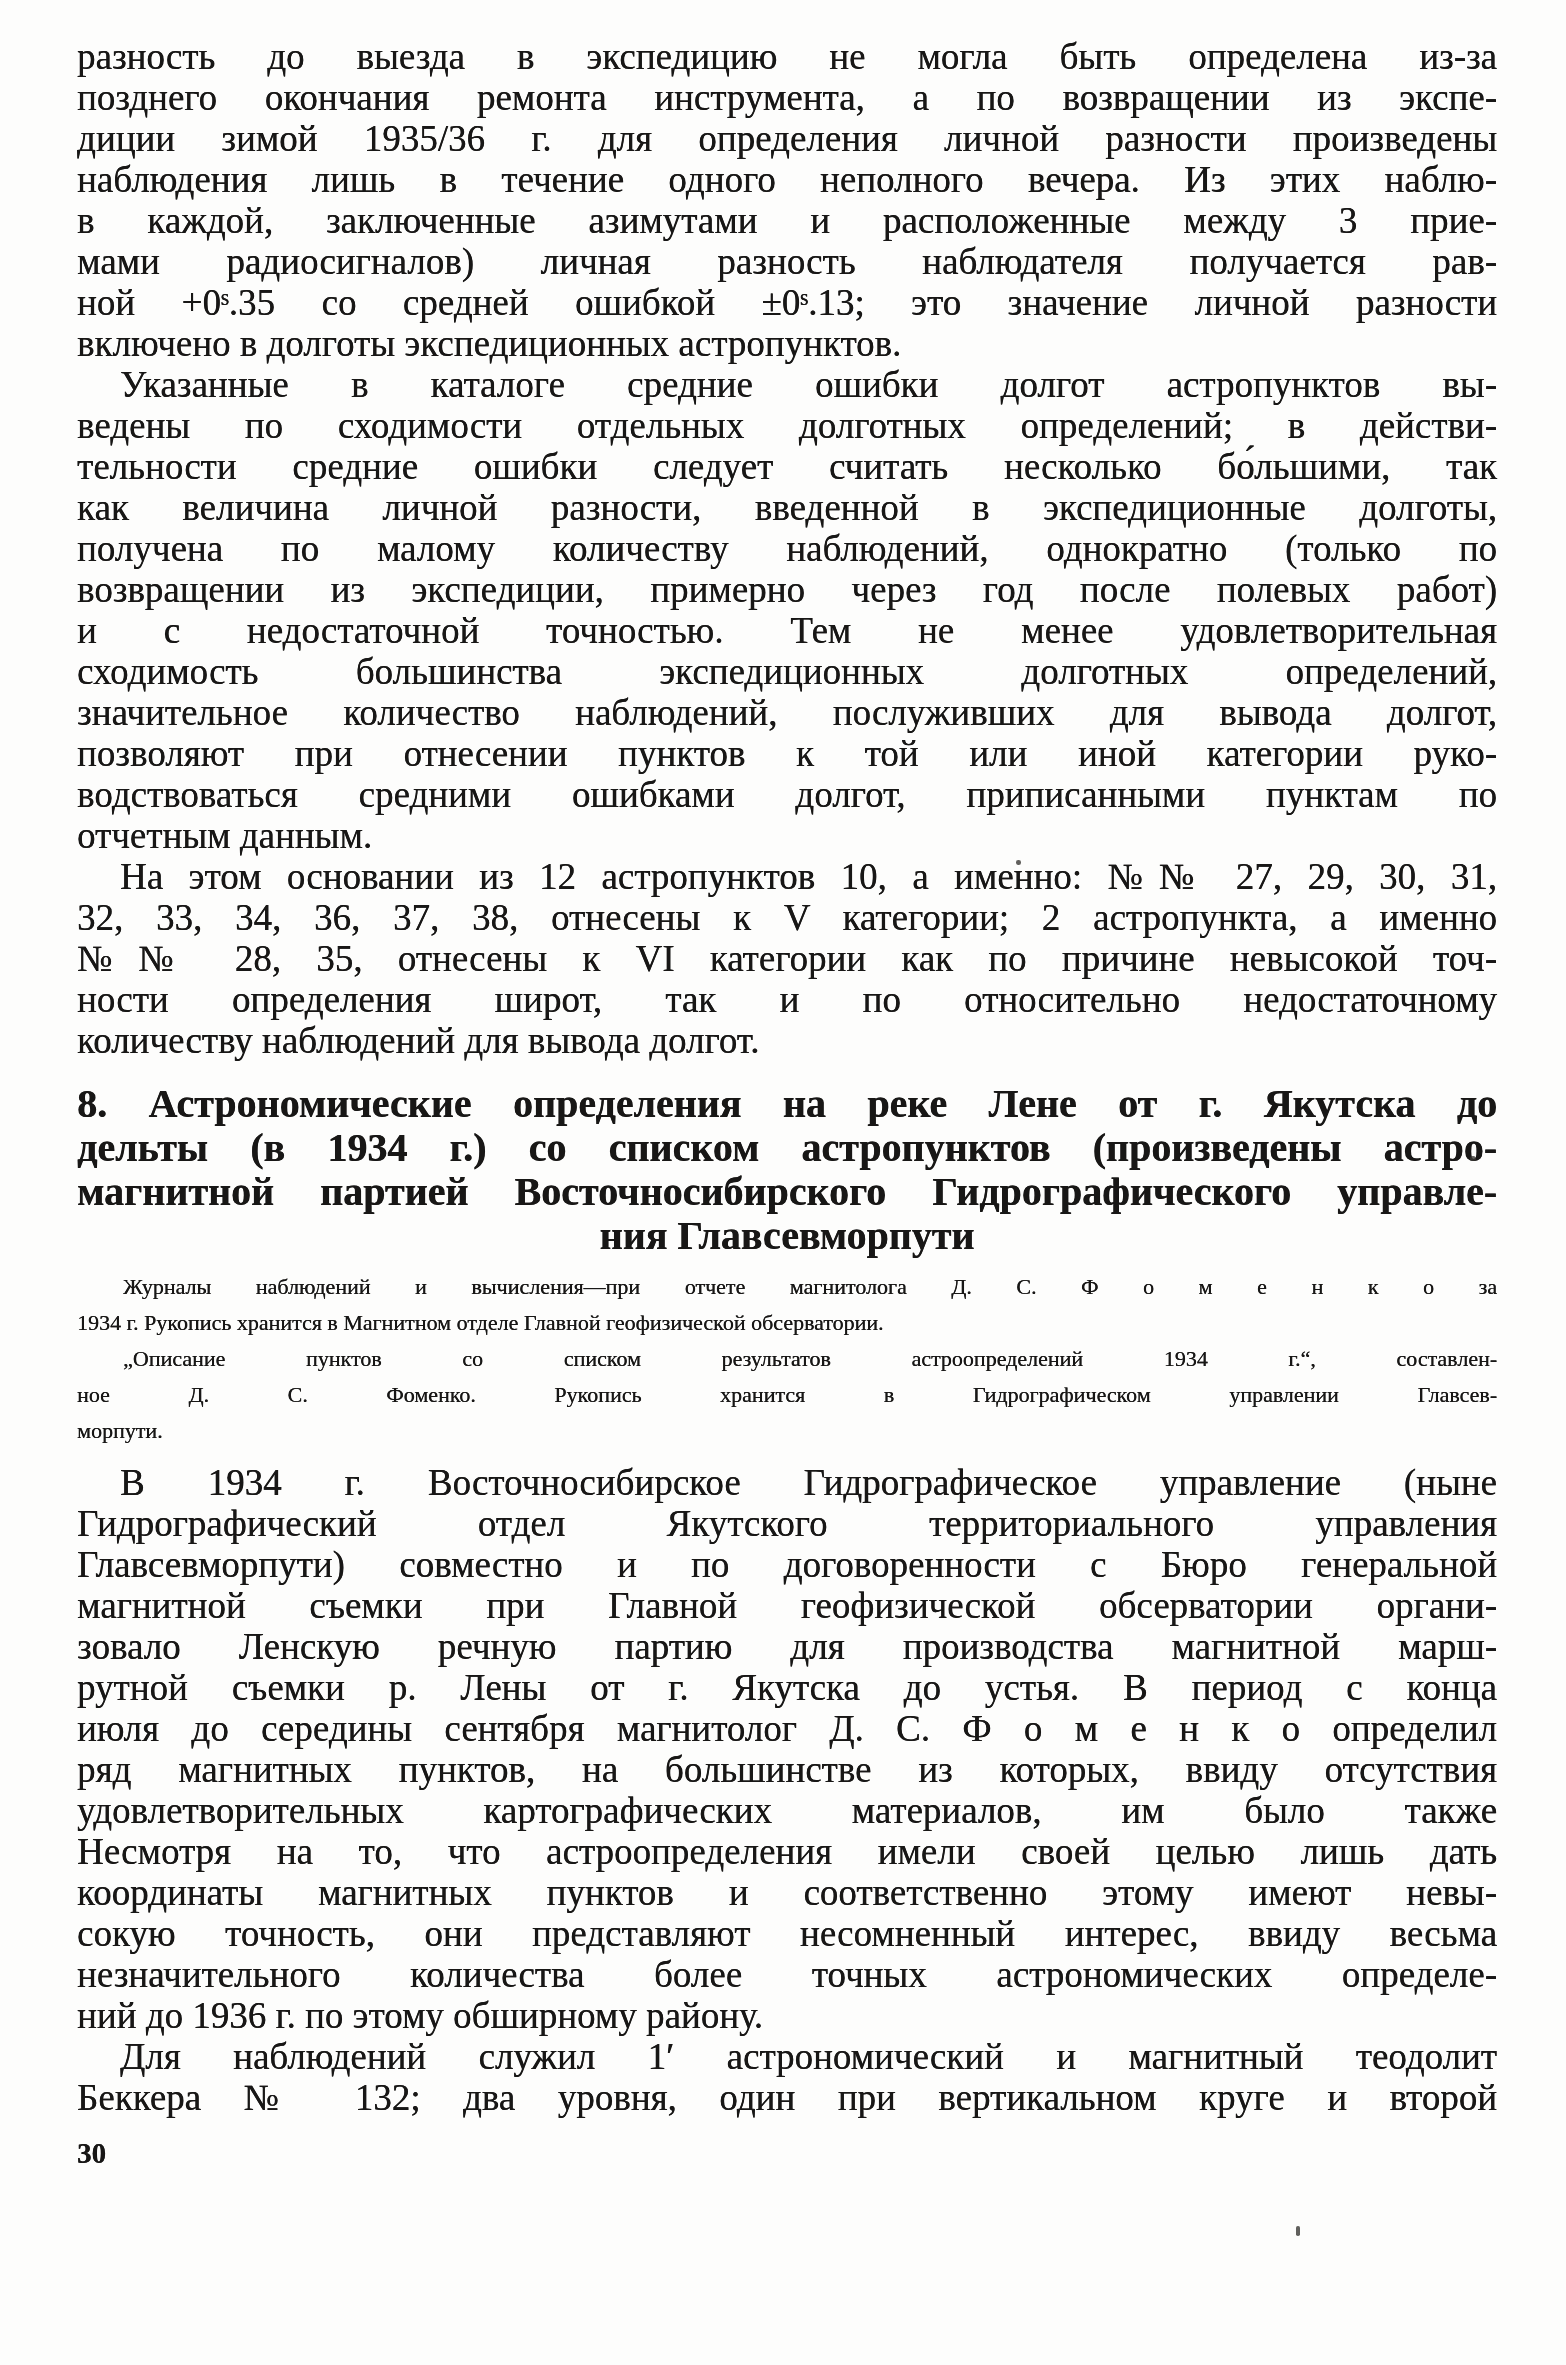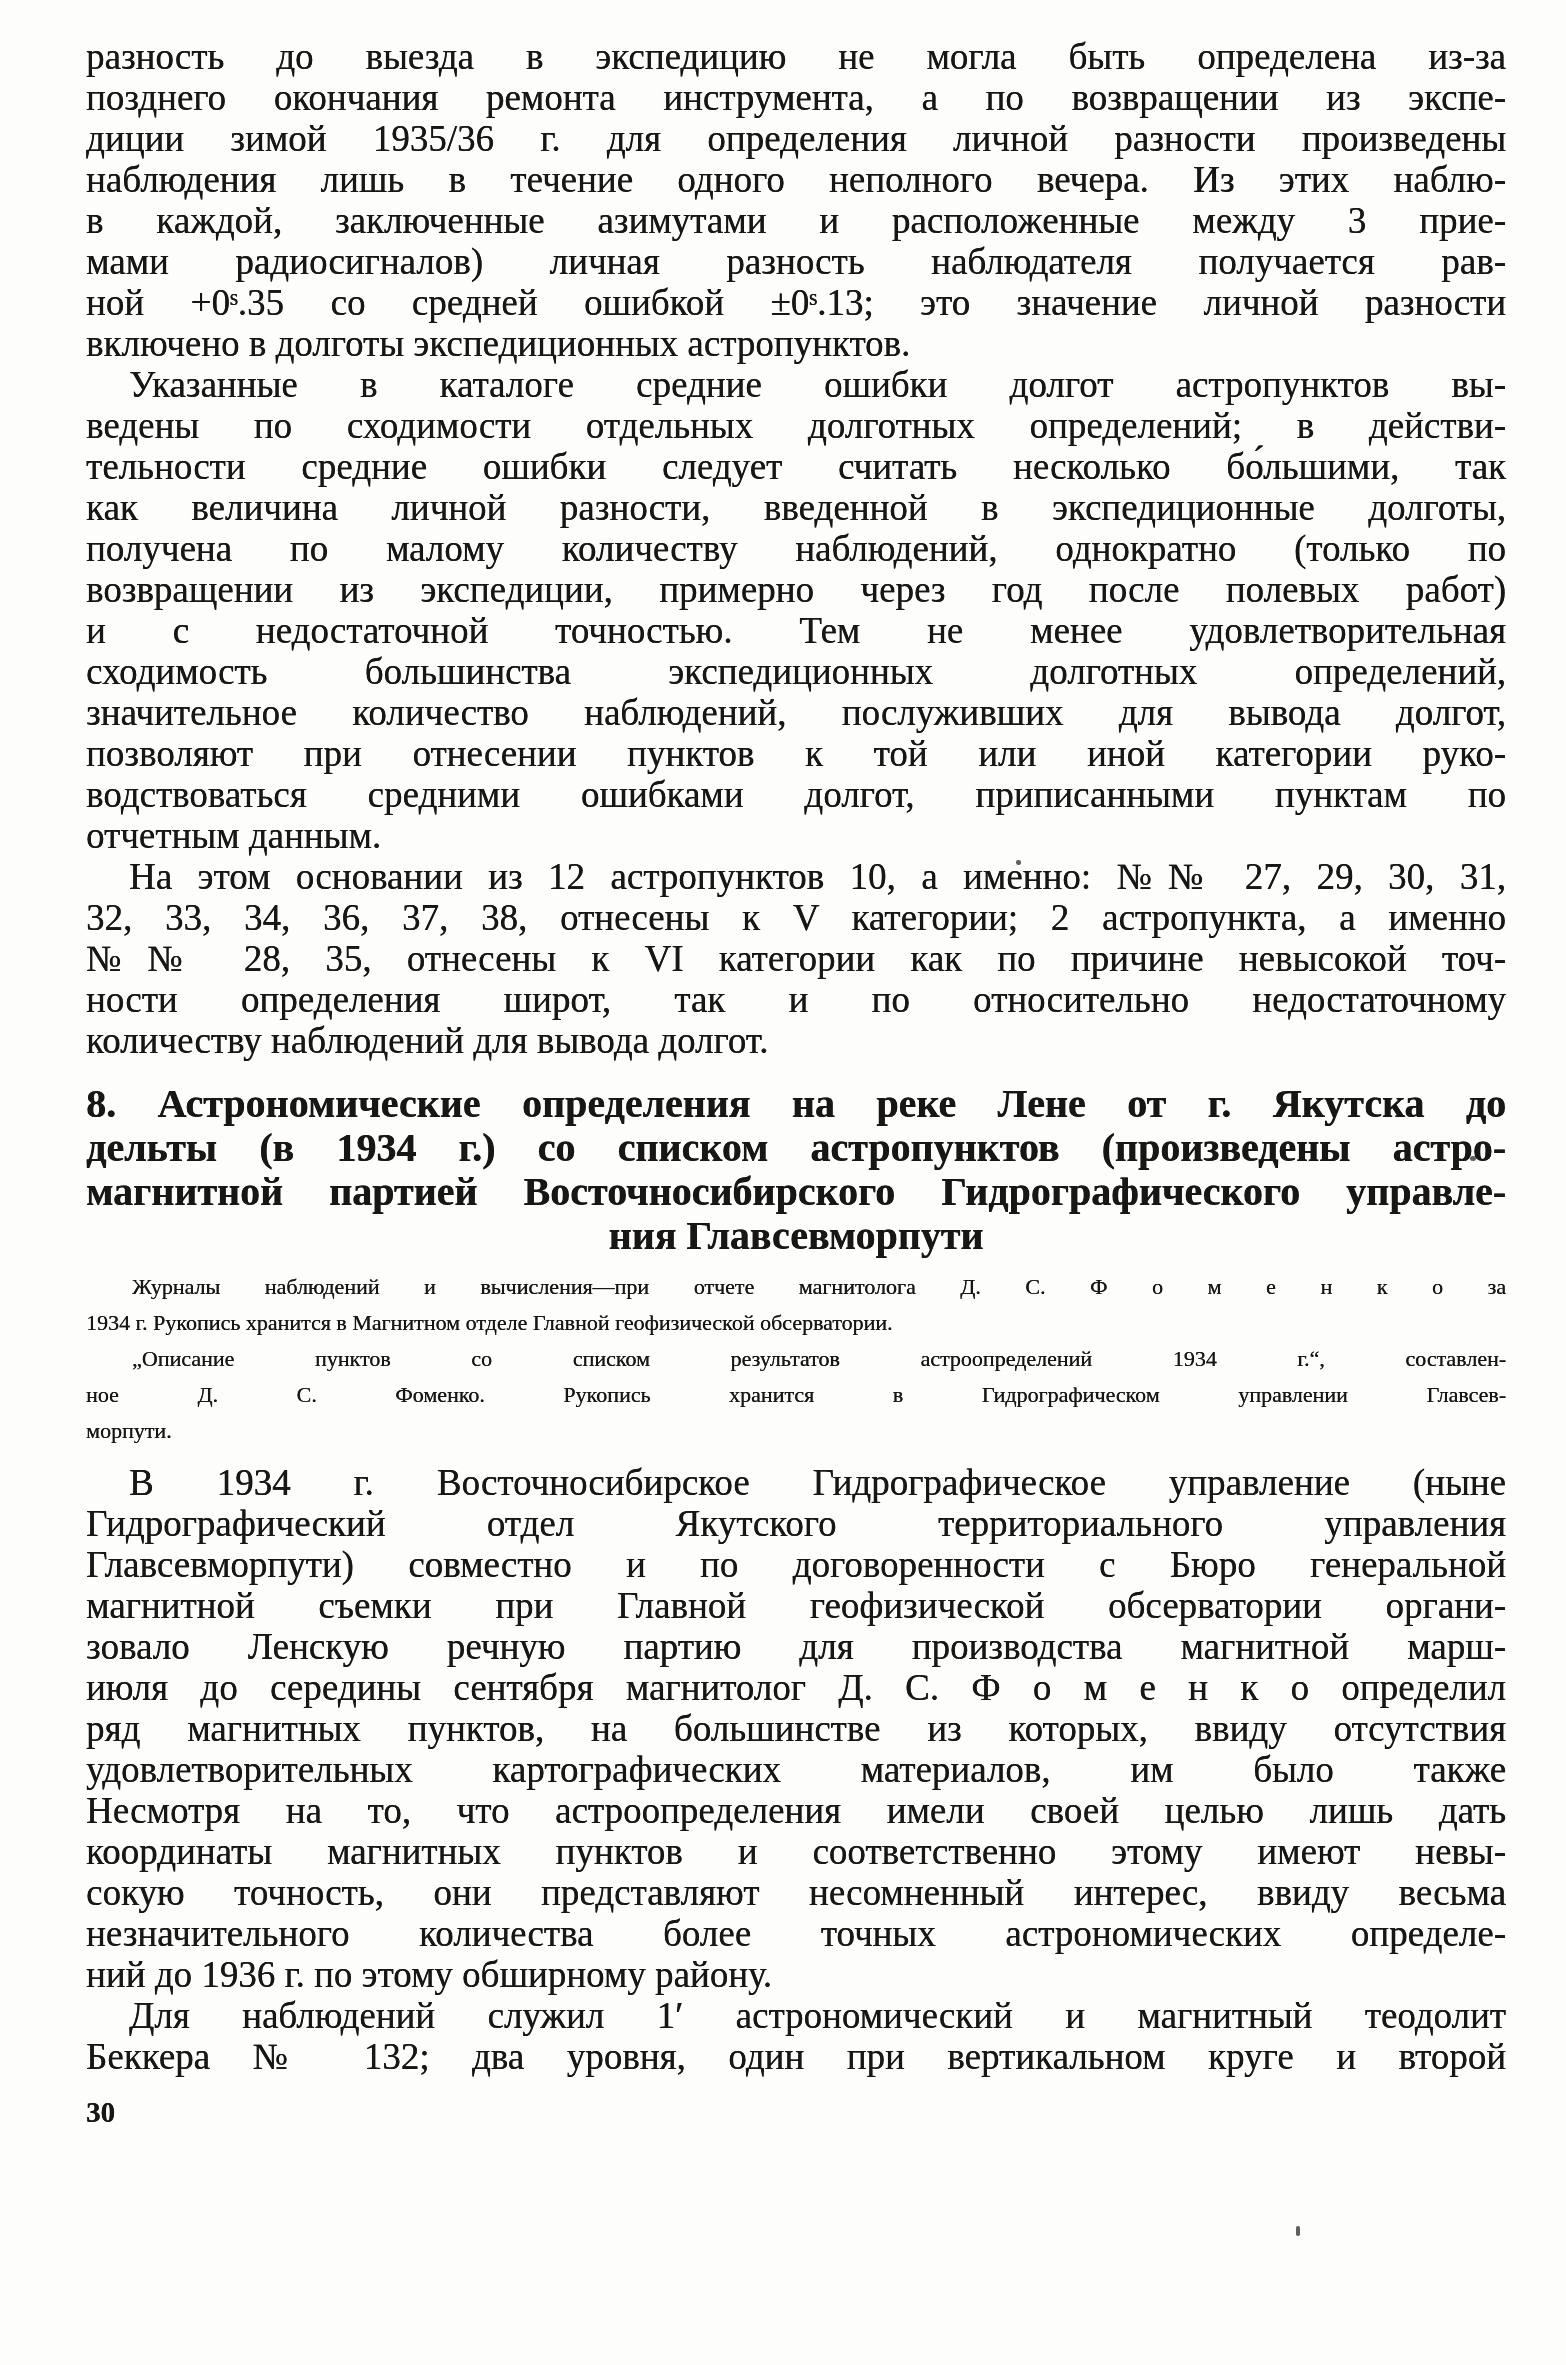--- a/index.html
+++ b/index.html
@@ -11,21 +11,21 @@
     height: 2366px;
     margin: 0 auto;
     background: var(--paper, #fdfdfc);
     color: var(--ink, #181716);
     font-family: "Liberation Serif", "DejaVu Serif", serif;
     overflow: hidden;
   }
 
   .text-column {
     position: absolute;
-    left: 86px;
+    left: 77px;
     top: 36px;
     width: 1420px;
   }
 
   .block { margin: 0; }
 
   
   .ln {
     text-align: justify;
     text-align-last: justify;
@@ -125,20 +125,21 @@
         <div class="ln first">„Описание пунктов со списком результатов астроопределений 1934 г.“, составлен-</div>
         <div class="ln">ное Д. С. Фоменко. Рукопись хранится в Гидрографическом управлении Главсев-</div>
         <div class="ln last-left">морпути.</div>
       </div>
       <div class="block paragraph">
         <div class="ln first">В 1934 г. Восточносибирское Гидрографическое управление (ныне</div>
         <div class="ln">Гидрографический отдел Якутского территориального управления</div>
         <div class="ln">Главсевморпути) совместно и по договоренности с Бюро генеральной</div>
         <div class="ln">магнитной съемки при Главной геофизической обсерватории органи-</div>
         <div class="ln">зовало Ленскую речную партию для производства магнитной марш-</div>
+        <div class="ln">рутной съемки р. Лены от г. Якутска до устья. В период с конца</div>
         <div class="ln">июля до середины сентября магнитолог Д. С. Ф о м е н к о определил</div>
         <div class="ln">ряд магнитных пунктов, на большинстве из которых, ввиду отсутствия</div>
         <div class="ln">удовлетворительных картографических материалов, им было также</div>
         <div class="ln">Несмотря на то, что астроопределения имели своей целью лишь дать</div>
         <div class="ln">координаты магнитных пунктов и соответственно этому имеют невы-</div>
         <div class="ln">сокую точность, они представляют несомненный интерес, ввиду весьма</div>
         <div class="ln">незначительного количества более точных астрономических определе-</div>
         <div class="ln last-left">ний до 1936 г. по этому обширному району.</div>
       </div>
       <div class="block paragraph">

